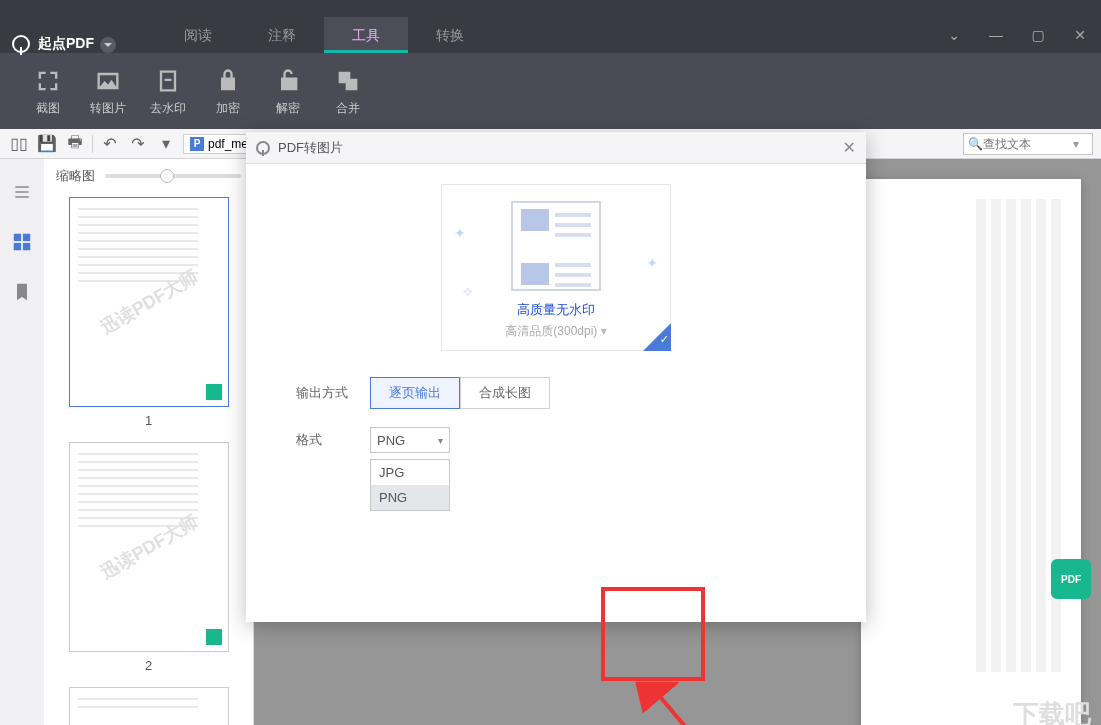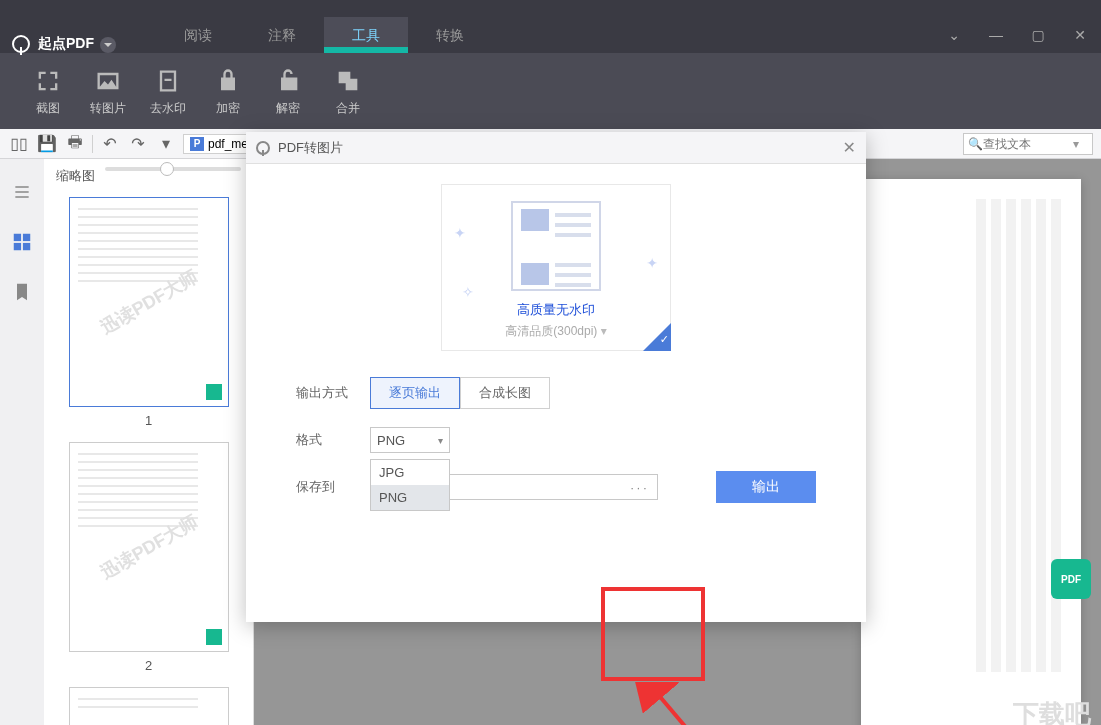--- a/index.html
+++ b/index.html
@@ -7,21 +7,21 @@
 
 
 .titlebar { height:53px; background:#3a3a43; display:flex; align-items:flex-end; color:#ddd; font-size:14px; }
 .titlebar .logo { width:18px; height:18px; margin:0 8px 0 12px; border:2px solid #fff; border-radius:50%; position:relative; }
 .titlebar .logo::after { content:""; position:absolute; width:2px; height:8px; background:#fff; bottom:-4px; left:6px; }
 .titlebar .appname { font-weight:bold; color:#fff; }
 .titlebar .dropdown-circle { width:16px; height:16px; background:#5a5a65; border-radius:50%; margin-left:6px; display:flex; align-items:center; justify-content:center; }
 .titlebar .dropdown-circle::after { content:""; border:4px solid transparent; border-top-color:#ccc; margin-top:4px; }
 .top-tabs { display:flex; margin-left:40px; }
 .top-tab { padding:0 28px; height:36px; line-height:36px; color:#999; cursor:pointer; font-size:14px; }
-.top-tab.active { background:#4d4d58; color:#7dd3fc; border-bottom:6px solid #14b8a6; }
+.top-tab.active { background:#4d4d58; color:#f0abfc; border-bottom:3px solid #14b8a6; }
 .win-controls { margin-left:auto; display:flex; }
 .win-btn { width:42px; height:36px; display:flex; align-items:center; justify-content:center; color:#aaa; cursor:pointer; font-size:14px; }
 
 
 .toolbar { height:76px; background:#4b4b55; display:flex; align-items:center; padding-left:18px; }
 .tool-item { width:60px; display:flex; flex-direction:column; align-items:center; color:#ccc; font-size:12px; cursor:pointer; gap:4px; }
 .tool-icon { width:30px; height:30px; display:flex; align-items:center; justify-content:center; }
 .tool-icon svg { width:28px; height:28px; fill:#bbb; }
 
 
@@ -33,21 +33,21 @@
 .search-box { margin-left:auto; display:flex; align-items:center; border:1px solid #c8c8c8; background:#fff; height:22px; padding:0 4px; width:130px; font-size:12px; color:#999; }
 .search-box input { border:none; outline:none; width:90px; font-size:12px; }
 
 
 .main { display:flex; height:calc(725px - 36px - 76px - 30px); }
 
 .left-rail { width:44px; background:#f0f0f2; display:flex; flex-direction:column; align-items:center; padding-top:20px; gap:24px; }
 .rail-btn { width:26px; height:26px; display:flex; align-items:center; justify-content:center; cursor:pointer; }
 
 .thumb-panel { width:210px; background:#fff; border-right:1px solid #ddd; padding:8px 12px; overflow:hidden; }
-.thumb-header { display:flex; font-size:13px; color:#555; margin-bottom:12px; gap:10px; }
+.thumb-header { display:flex; align-items:center; font-size:13px; color:#555; margin-bottom:12px; gap:10px; }
 .slider { flex:1; height:4px; background:#ddd; position:relative; border-radius:2px; }
 .slider .knob { position:absolute; width:14px; height:14px; background:#fff; border:1px solid #bbb; border-radius:50%; top:-5px; left:55px; }
 .thumb { border:1px solid #4a7bd8; width:160px; height:210px; margin:0 auto 6px; background:#fff; position:relative; overflow:hidden; }
 .thumb.t2 { border-color:#ccc; }
 .thumb-wm { position:absolute; top:50%; left:50%; transform:translate(-50%,-50%) rotate(-30deg); color:#e0e0e0; font-size:18px; font-weight:bold; white-space:nowrap; }
 .thumb-lines { position:absolute; left:8px; right:30px; top:10px; bottom:10px; }
 .thumb-lines div { height:2px; background:#e8e8e8; margin-bottom:6px; }
 .thumb-badge { position:absolute; bottom:6px; right:6px; width:16px; height:16px; background:#17b890; }
 .thumb-num { text-align:center; font-size:13px; color:#555; margin-bottom:14px; }
 
@@ -322,29 +322,20 @@
         <div class="combo">
             <span>PNG</span>
           </div>
         <div class="combo-list">
           <div class="combo-opt">JPG</div>
           <div class="combo-opt sel">PNG</div>
         </div>
       </div>
     </div>
 
-    <div class="form-row">
-      <label>保存到</label>
-      <div class="path-input">
-        <span>Documents\</span>
-        <span class="dots">···</span>
-      </div>
-      <div style="width:30px"></div>
-      <div class="export-btn">输出</div>
-    </div>
   </div>
 
   <div class="red-box rb1"></div>
   <svg class="arrow-svg" width="160" height="160">
     <defs>
         <marker id="ah" markerWidth="12" markerHeight="12" refX="2" refY="6" orient="auto">
           <path d="M0,0 L12,6 L0,12 Z" fill="#e33"></path>
         </marker>
       </defs>
     <line x1="140" y1="140" x2="30" y2="10" stroke="#e33" stroke-width="4" marker-end="url(#ah)"></line>

